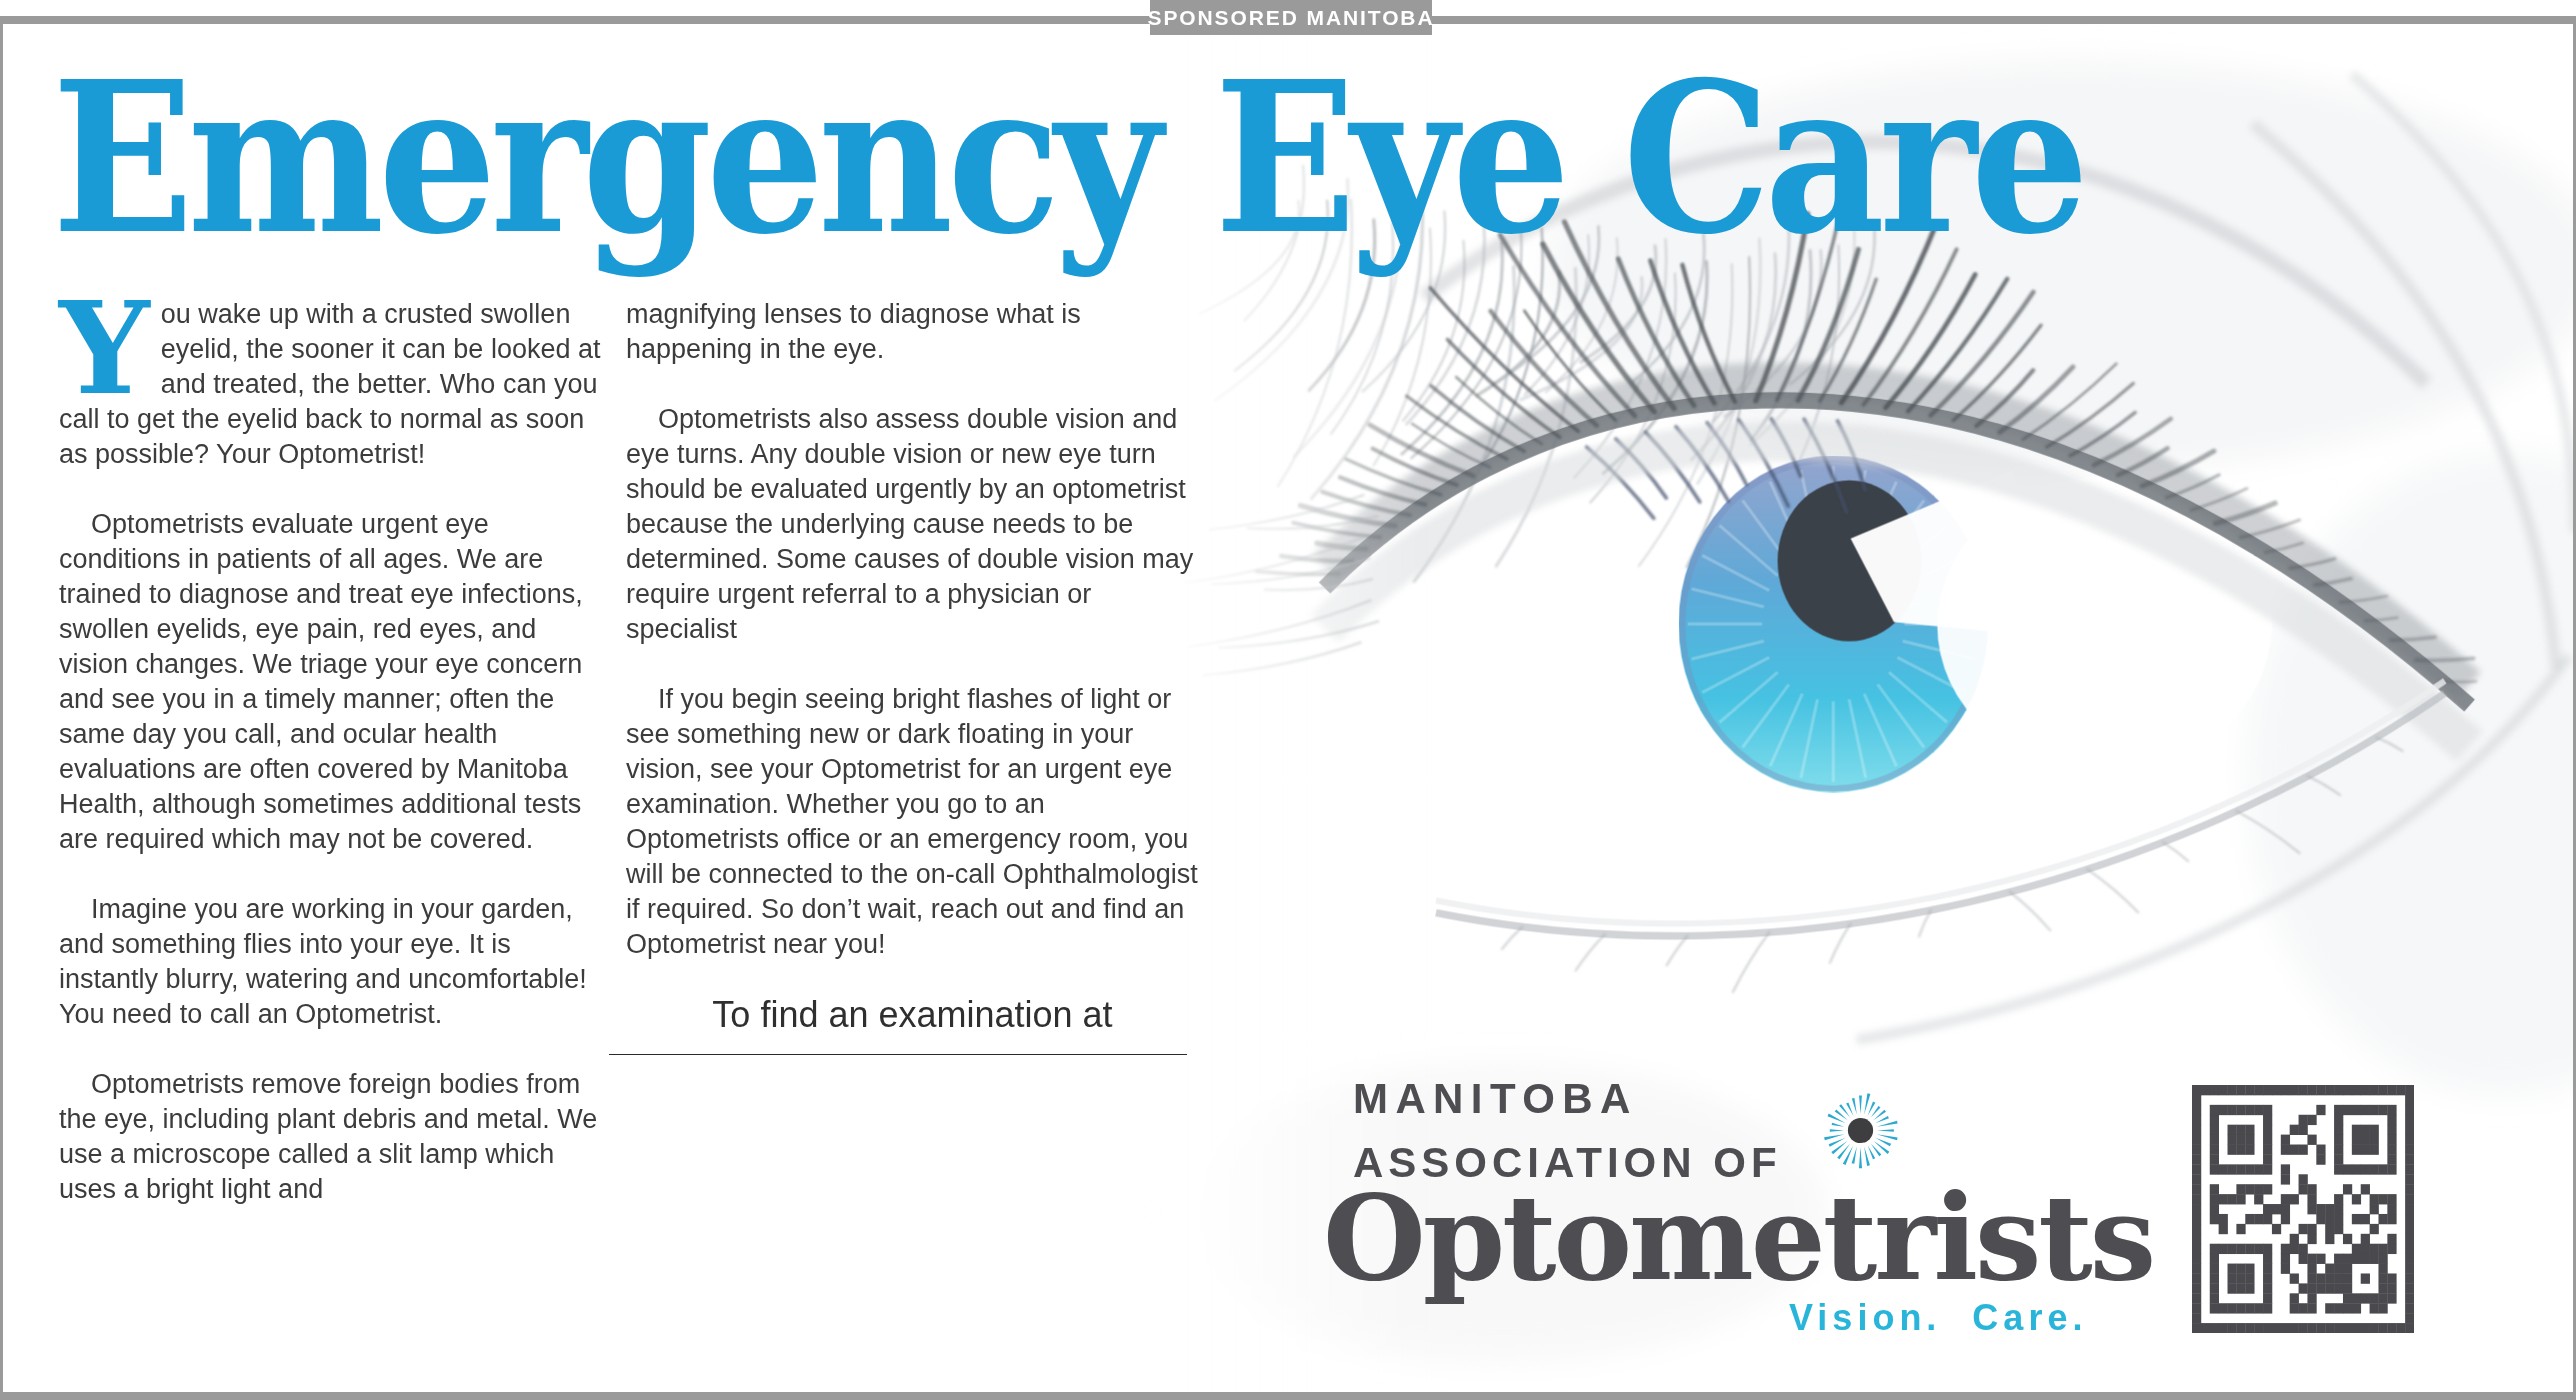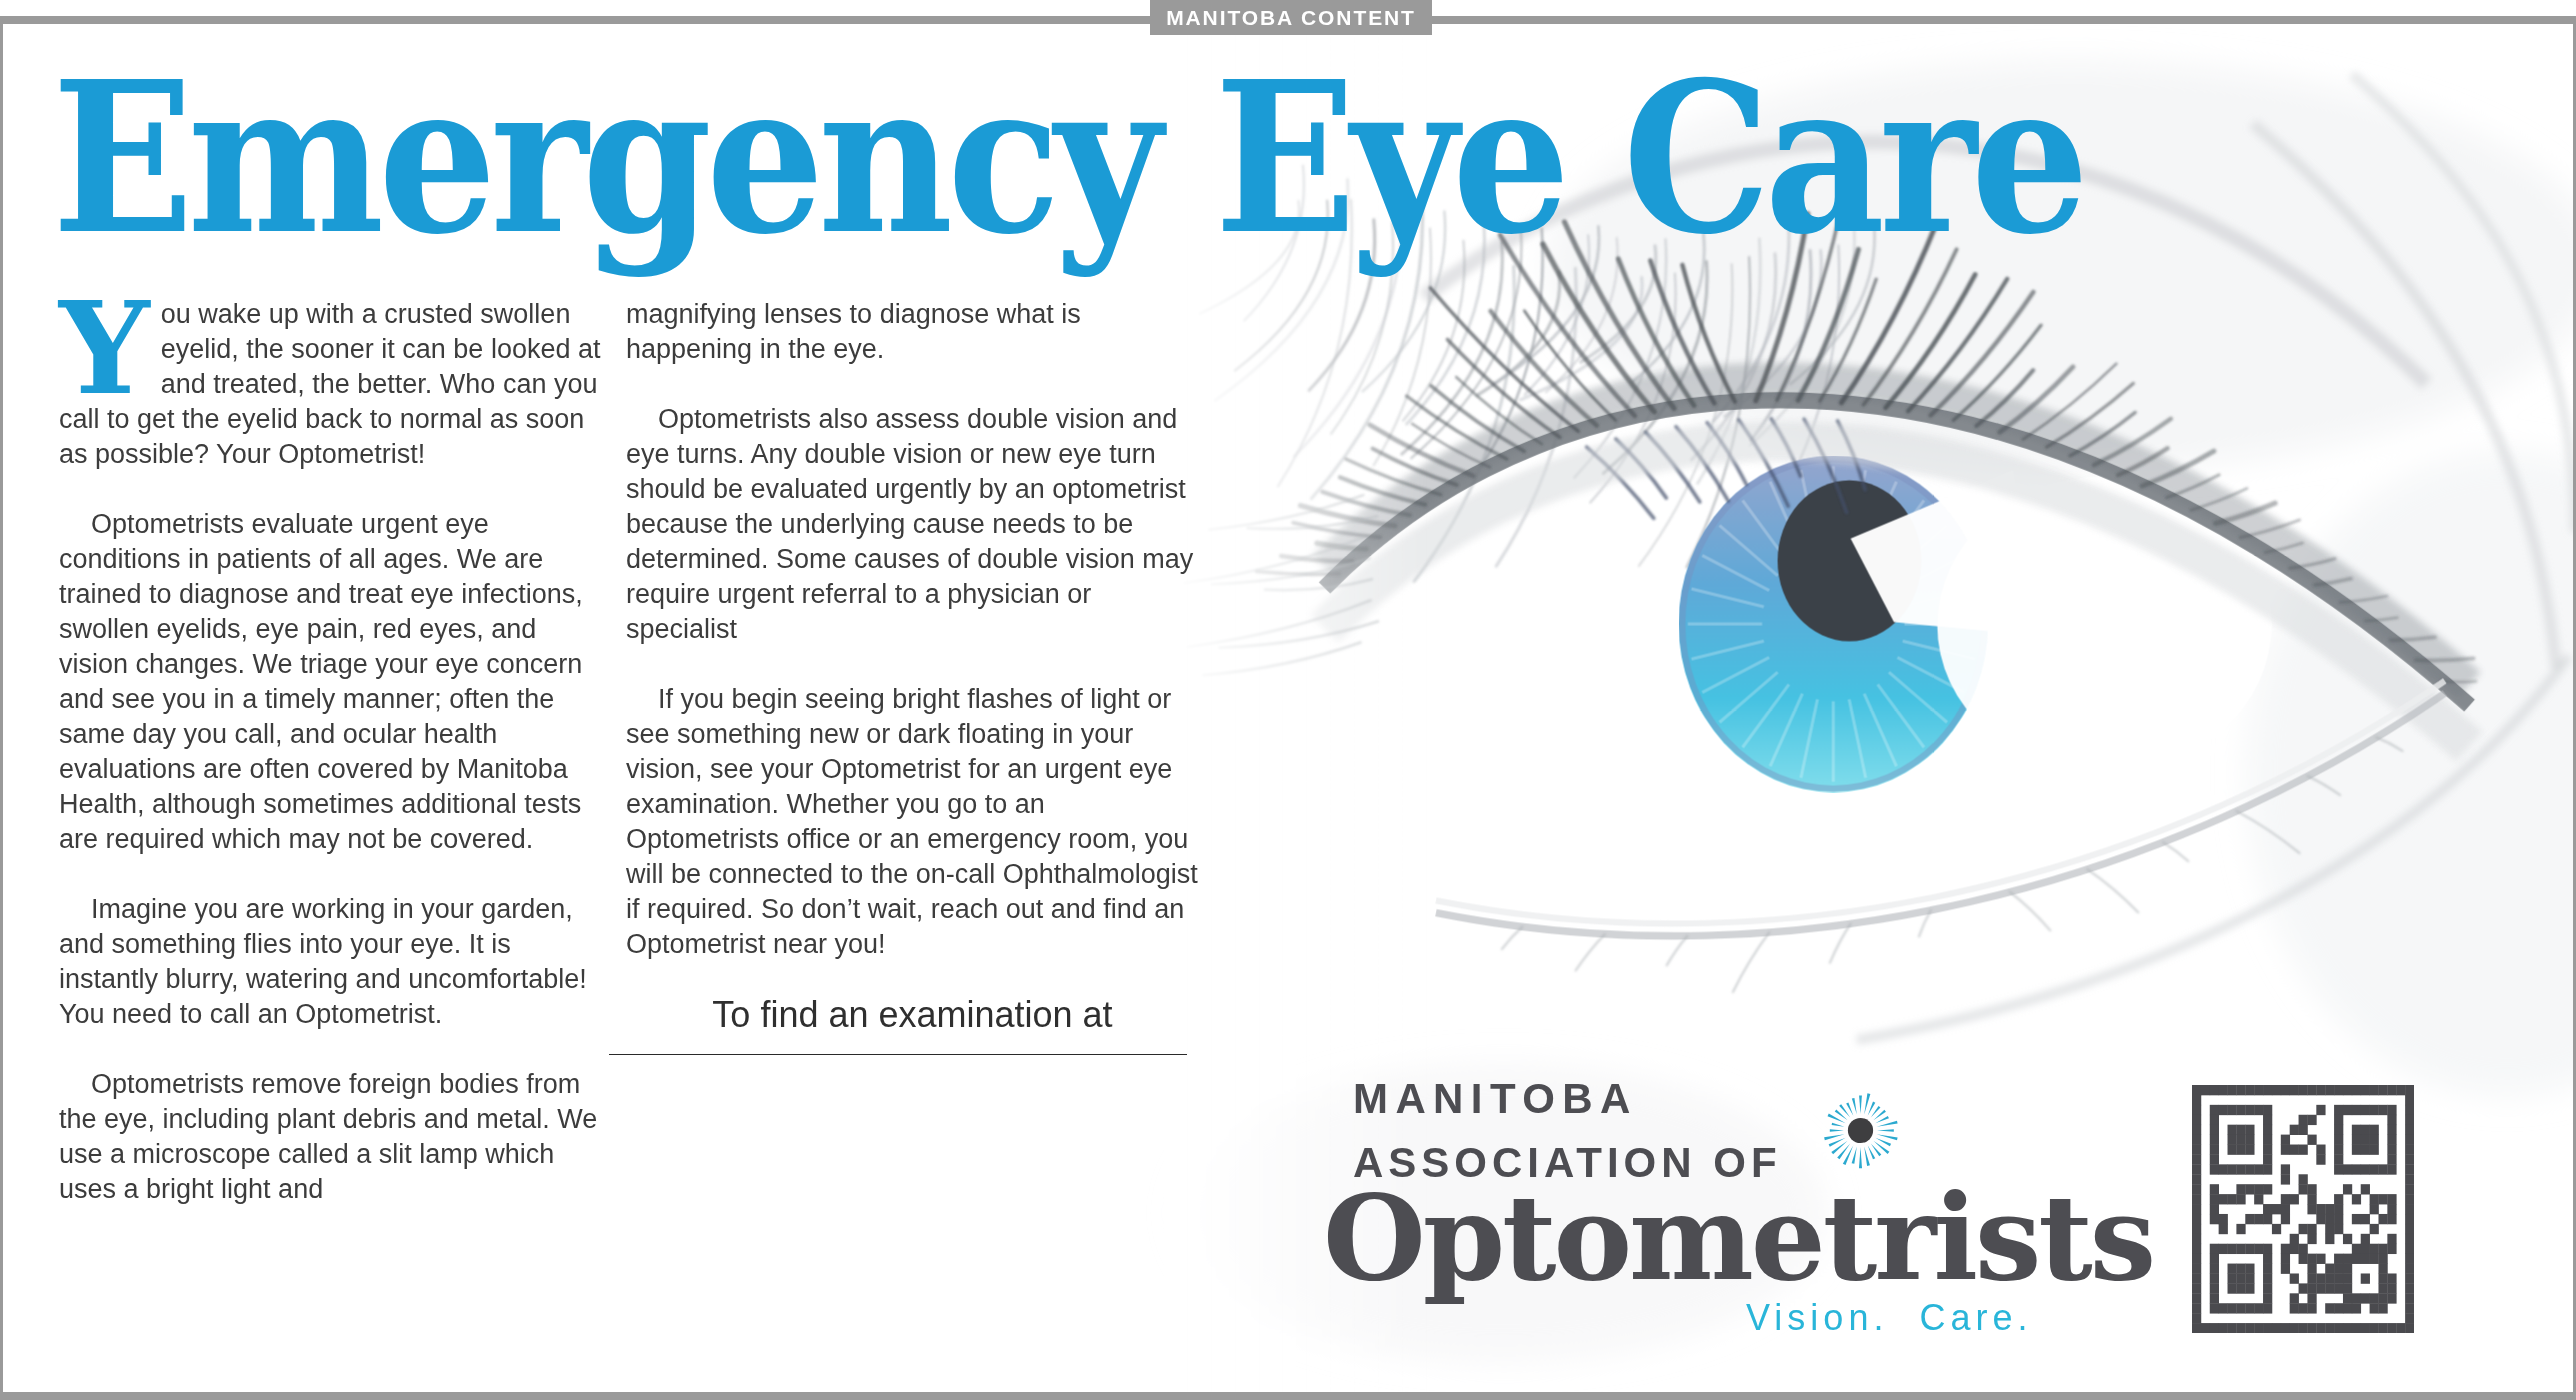--- a/index.html
+++ b/index.html
@@ -35,22 +35,22 @@
   .cta-divider{border:none;border-top:1.9px solid #2a2a2a;margin:22px 12.4px 0 -17.3px;}
 
   .logo-org{position:absolute;left:1353px;top:1078px;z-index:3;
             font-size:42px;font-weight:bold;letter-spacing:7.4px;line-height:1;
             color:var(--logo-gray,#4D4D52);white-space:nowrap;}
   .logo-org .org2{margin-top:21.7px;letter-spacing:5px;}
   .starburst{position:absolute;left:1812px;top:1082px;width:97px;height:97px;z-index:3;}
   .wordmark{position:absolute;left:1323px;top:1179px;z-index:3;margin:0;
             font-family:"DejaVu Serif",serif;font-weight:700;font-size:118px;line-height:1;
             letter-spacing:-3.1px;color:var(--logo-gray,#4D4D52);white-space:nowrap;}
-  .tagline{position:absolute;left:1746px;top:1297px;z-index:3;
-           font-size:36px;font-weight:normal;letter-spacing:5px;word-spacing:16px;
+  .tagline{position:absolute;left:1789px;top:1297px;z-index:3;
+           font-size:36px;font-weight:bold;letter-spacing:5px;word-spacing:16px;
            color:var(--tagline-cyan,#29B5D9);white-space:nowrap;}
 
   .qr{position:absolute;left:2192px;top:1085px;width:222px;height:248px;z-index:3;}
 
   .eyeart{position:absolute;left:0;top:0;width:2576px;height:1400px;z-index:1;pointer-events:none;}
 </style>
 </head>
 <body>
 
 <div class="page">
@@ -263,21 +263,21 @@
       </g>
     <rect x="1880" y="30" width="430" height="2232" fill="url(#fadeL)"></rect>
   </svg>
 
   <div class="frame-top"></div>
   <div class="frame-bottom"></div>
   <div class="frame-left"></div>
   <div class="frame-right"></div>
 
   <div class="badge">
-    <span>MANITOBA CONTENT</span>
+    <span>SPONSORED MANITOBA</span>
   </div>
 
   <h1 class="headline">Emergency Eye Care</h1>
 
   <div class="col col1">
     <p><span class="dropcap">Y</span><span>ou wake up with a crusted swollen eyelid, the sooner it can be looked at and treated, the better. Who can you call to get the eyelid back to normal as soon as possible? Your Optometrist!</span></p>
     <p class="indent">Optometrists evaluate urgent eye conditions in patients of all ages. We are trained to diagnose and treat eye infections, swollen eyelids, eye pain, red eyes, and vision changes. We triage your eye concern and see you in a timely manner; often the same day you call, and ocular health evaluations are often covered by Manitoba Health, although sometimes additional tests are required which may not be covered.</p>
     <p class="indent">Imagine you are working in your garden, and something flies into your eye. It is instantly blurry, watering and uncomfortable! You need to call an Optometrist.</p>
     <p class="indent">Optometrists remove foreign bodies from the eye, including plant debris and metal. We use a microscope called a slit lamp which uses a bright light and</p>
   </div>

